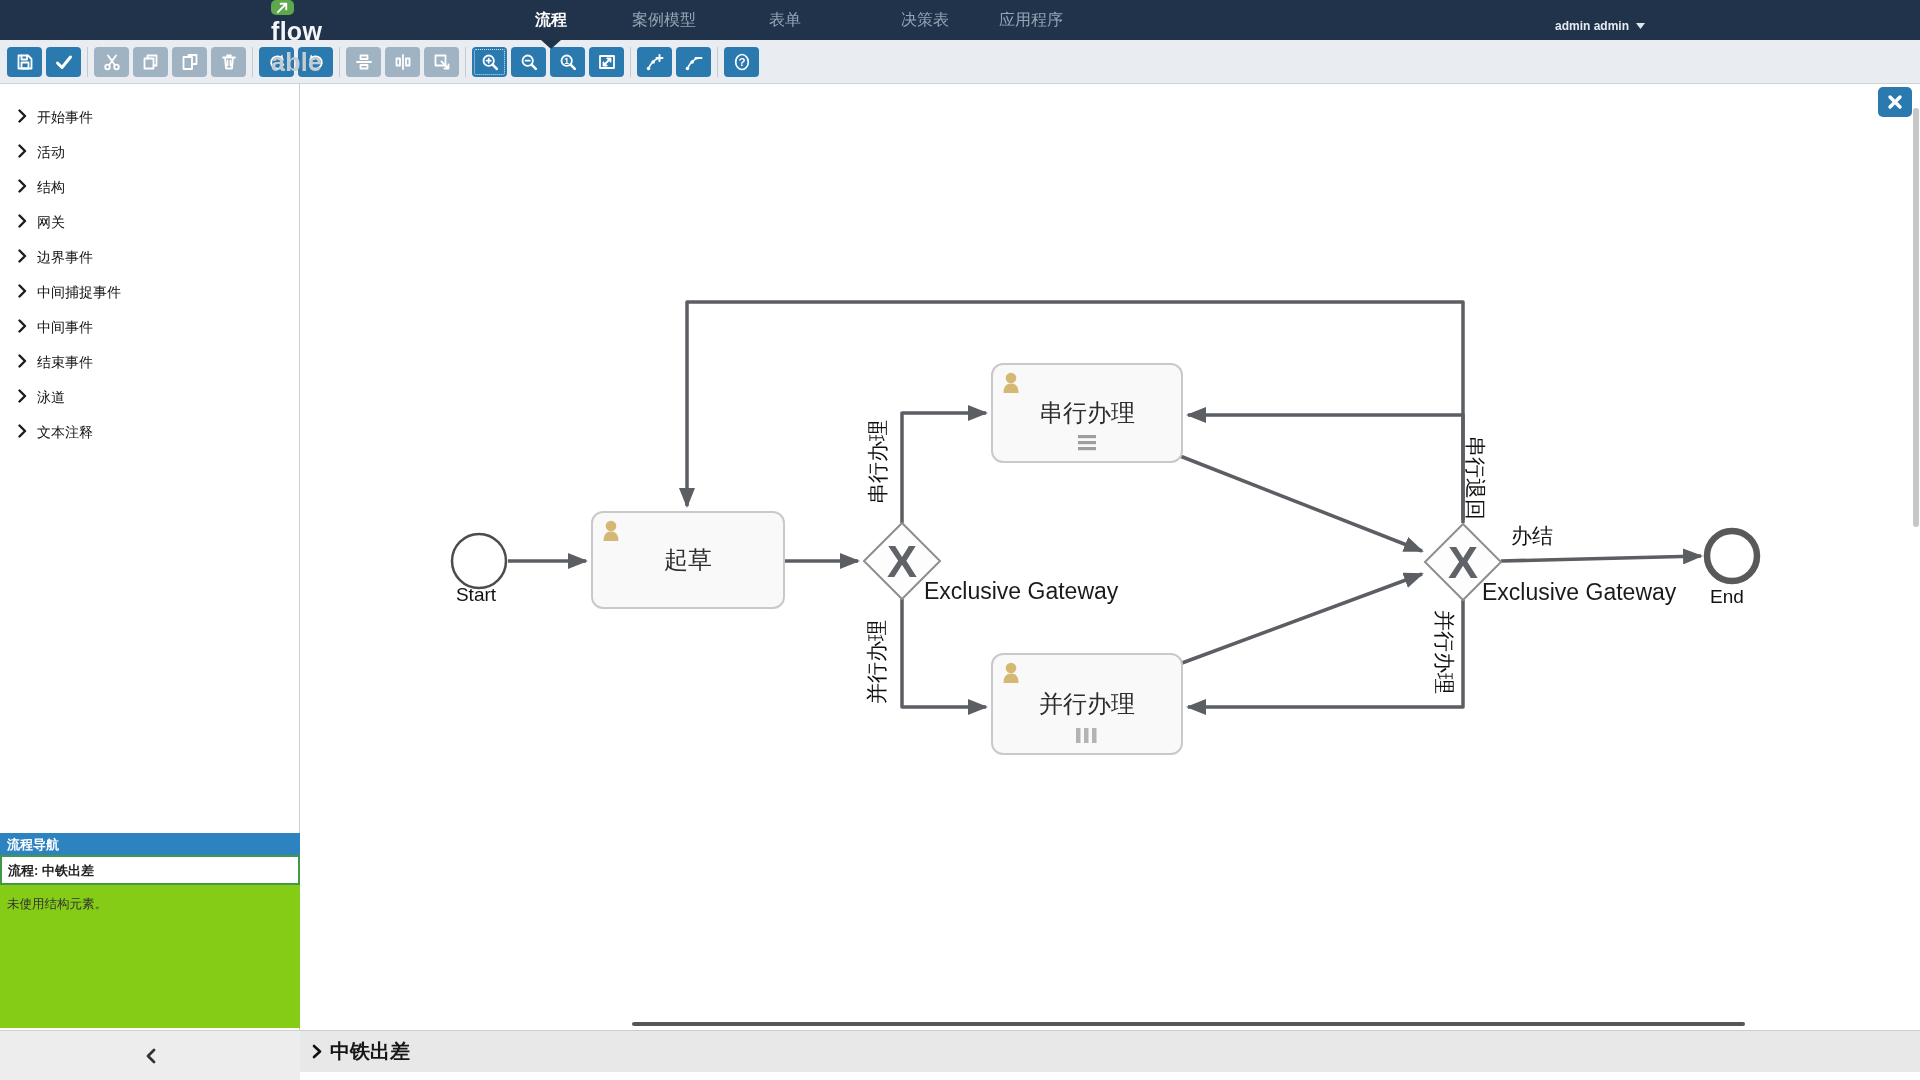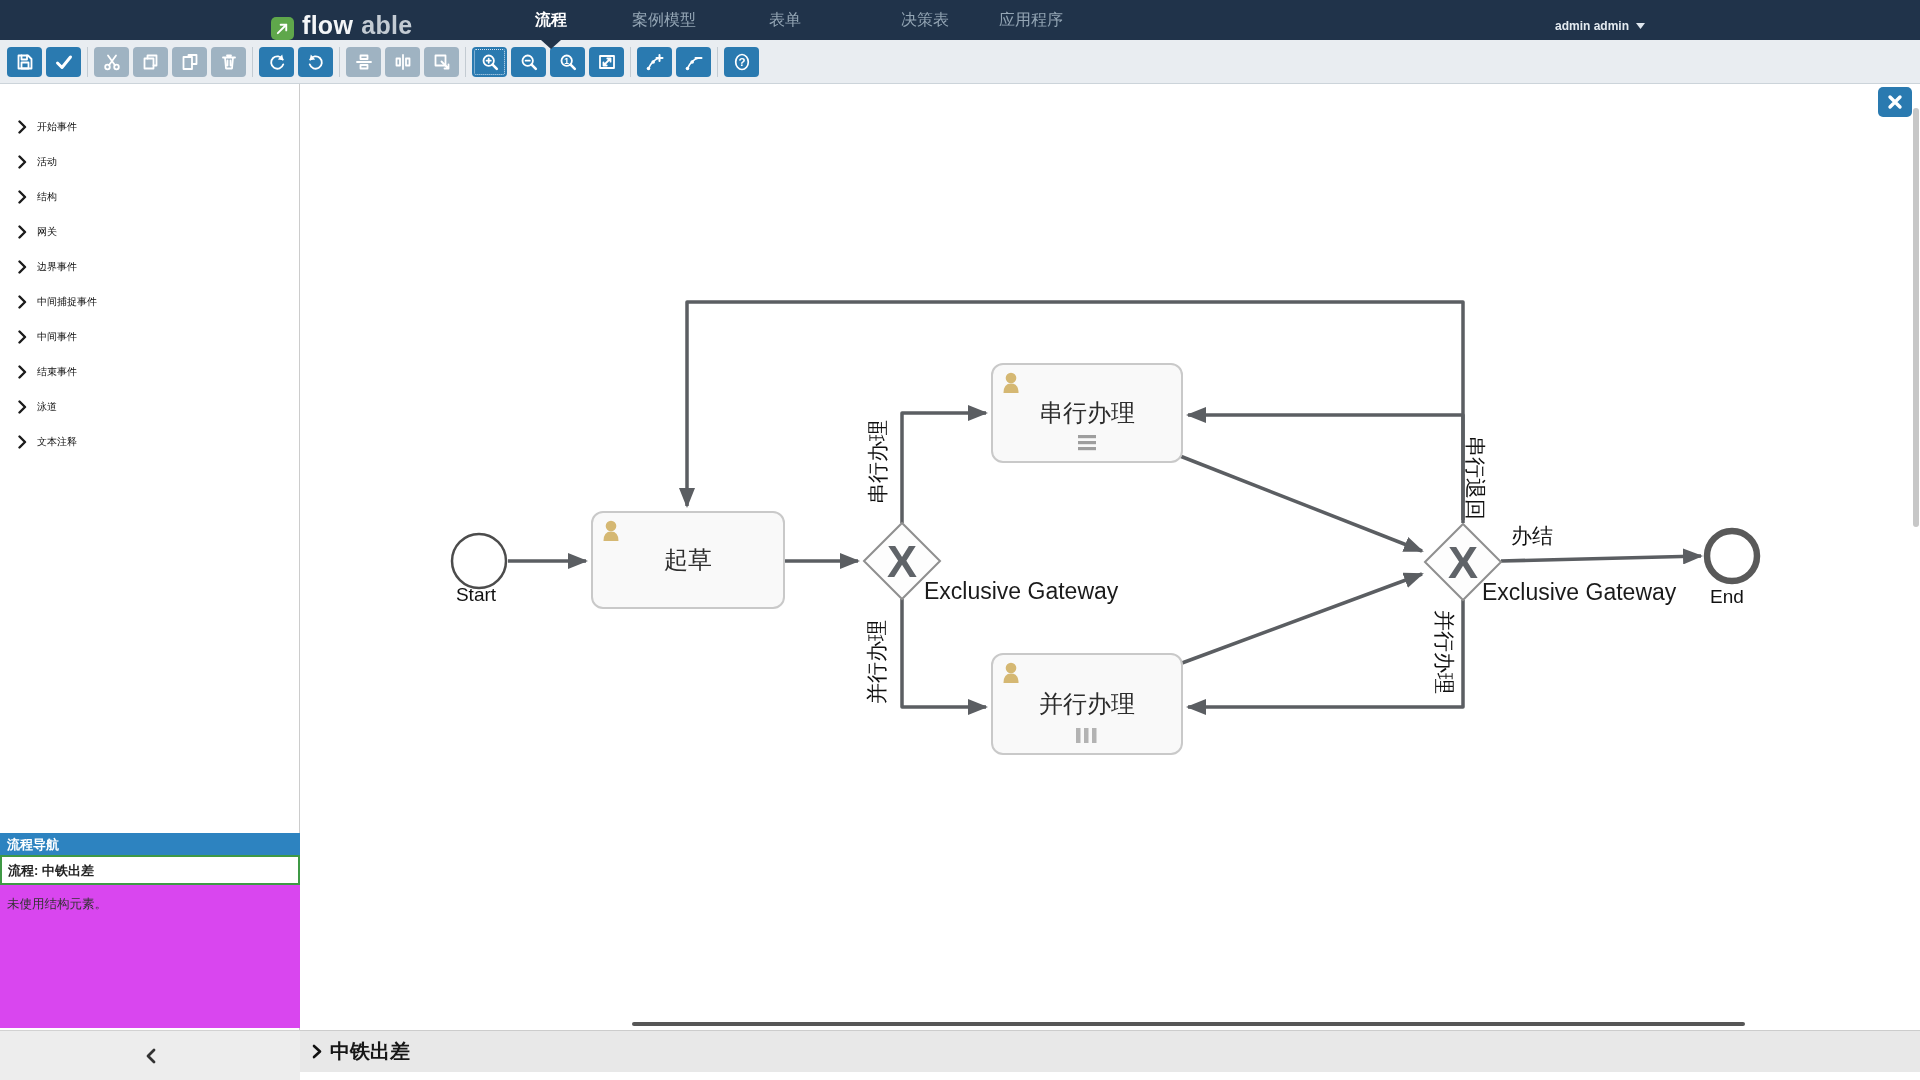--- a/index.html
+++ b/index.html
@@ -2,21 +2,21 @@
 <html style="--navbar-bg: #20334a; --accent-blue: #2a7ab0; --disabled-blue: #9fb3c2; --toolbar-bg: #e9edf1; --panel-blue: #2d83c0; --selected-green: #3f9945;"><head>
 <meta charset="utf-8">
 <style>
   * { margin:0; padding:0; box-sizing:border-box; }
   html,body { width:1920px; height:1080px; overflow:hidden;
     font-family:"Liberation Sans","DejaVu Sans",sans-serif; background:#fff; position:relative; }
 
   
   #navbar { position:absolute; left:0; top:0; width:1920px; height:40px;
     background:var(--navbar-bg,#20334a); z-index:30; }
-  .logo { position:absolute; left:271px; top:0; height:40px; display:flex; align-items:flex-end; gap:8px; }
+  .logo { position:absolute; left:271px; top:0; height:40px; display:flex; align-items:flex-start; gap:2px;flex-direction:column; }
   .logo-icon { width:23px; height:23px; background:#5fa74b; border-radius:5px;
     display:flex; align-items:center; justify-content:center; }
   .logo-flow { color:#f4f6f8; font-size:25px; font-weight:bold; letter-spacing:.3px; }
   .logo-able { color:#c3cbd3; font-size:25px; font-weight:bold; letter-spacing:.3px; }
   .tab { position:absolute; top:0; height:40px; transform:translateX(-50%);
     display:flex; align-items:center; font-size:16px; color:#93a5b4; cursor:pointer; white-space:nowrap; }
   .tab.active { color:#ffffff; font-weight:bold;margin-left:8px; }
   .tab-caret { position:absolute; left:50%; bottom:-9px; margin-left:-10px; width:0; height:0;
     border-left:10px solid transparent; border-right:10px solid transparent;
     border-top:9px solid var(--navbar-bg,#20334a); }
@@ -34,28 +34,28 @@
   .tbtn.focused { outline:1px dotted #cfe3f3; outline-offset:-3px; }
   .tsep { width:1px; height:30px; background:#c3cbd2; margin:0 6px 0 2px; }
   #close-btn { position:absolute; left:1878px; top:47px; width:34px; height:30px;
     background:var(--accent-blue,#2a7ab0); border:none; border-radius:5px;
     display:flex; align-items:center; justify-content:center; cursor:pointer; }
 
   
   #sidebar { position:absolute; left:0; top:84px; width:300px; height:946px;
     background:#fff; border-right:1px solid #cccccc; z-index:10; }
   #palette { padding-top:25px; }
-  .pal-item { height:35px; display:flex; align-items:center; gap:10px; padding-left:18px;
-    font-size:10px; color:#111; cursor:pointer; }
+  .pal-item { height:35px; display:flex; gap:10px; padding-left:18px;
+    font-size:14px; color:#111; cursor:pointer; }
   #navigator { position:absolute; left:0; top:749px; width:300px;border-radius:25px; }
   .nav-header { height:22px; background:var(--panel-blue,#2d83c0); color:#fff;
     font-size:13px; font-weight:bold; padding:3px 7px; }
   .nav-selected { height:30px; background:#fff; border:2px solid var(--selected-green,#3f9945);
     font-size:13px; font-weight:bold; color:#222; padding:5px 6px; cursor:pointer; }
-  .nav-note-area { height:143px; background:#d946ef; padding:9px 7px; }
+  .nav-note-area { height:143px; background:#84cc16; padding:9px 7px; }
   .nav-note { font-size:12.5px; color:#333; }
   #sidebar-footer { position:absolute; left:0; top:1030px; width:300px; height:50px;
     background:#ededed; border-top:1px solid #d2d2d2; display:flex; align-items:center;
     justify-content:center; z-index:10; }
 
   
   #canvas { position:absolute; left:300px; top:84px; width:1620px; height:946px;
     background:#ffffff; overflow:hidden; }
   #diagram { position:absolute; left:0; top:0; }
   #h-scrollbar { position:absolute; left:332px; top:938px; width:1113px; height:4px;

